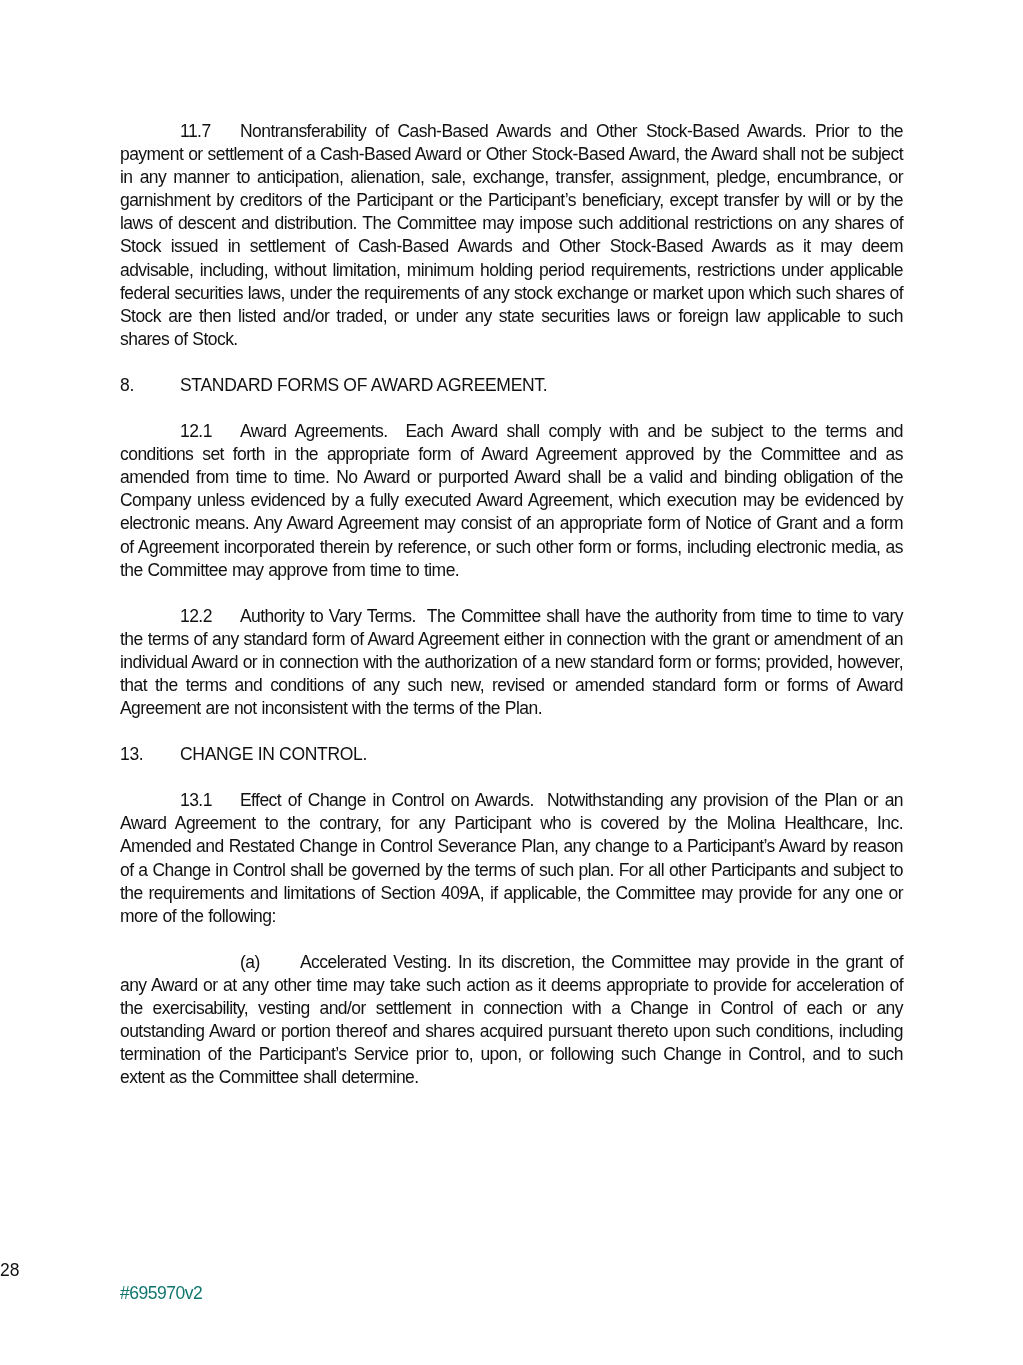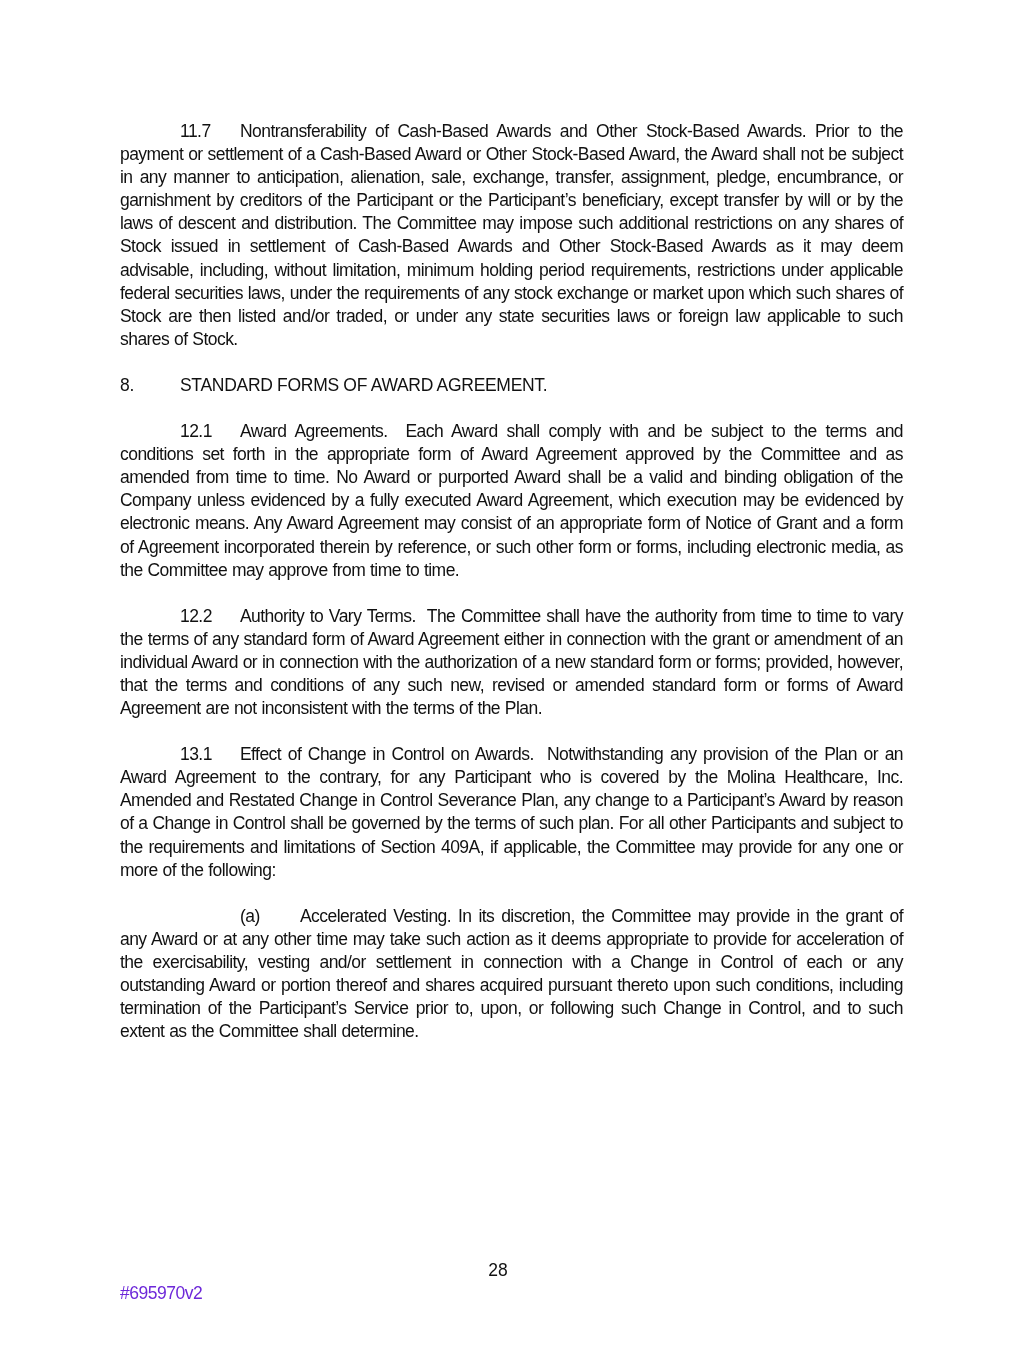--- a/index.html
+++ b/index.html
@@ -12,26 +12,26 @@
   .para {
     text-align: justify; margin: 0 0 23px 0;
     letter-spacing: -0.55px; word-spacing: 0.5px;
   }
   .para .num { display: inline-block; width: 60px; }
   .para .sub { display: inline-block; width: 60px; }
   .heading { margin: 0 0 23px 0; letter-spacing: -0.3px; }
   .heading .hnum { display: inline-block; width: 60px; }
   .heading .htitle { }
   .footer-page {
-    position: absolute; top: 1260px; left: 0; width: 996px; text-align: center;
+    position: absolute; top: 1260px; left: 0; width: 996px; text-align: left;
     font-family: "Liberation Sans", sans-serif; font-size: 17.5px; color: #111;
   }
   .footer-id {
     position: absolute; top: 1283px; left: 120px;
-    font-family: "Liberation Sans", sans-serif; font-size: 17.5px; color: #6d28d9;
+    font-family: "Liberation Sans", sans-serif; font-size: 17.5px; color: #0f766e;
     letter-spacing: -0.5px;
   }
   .first-line-indent { display: inline-block; width: 60px; }
 </style>
 </head>
 <body>
 
 <div class="page">
 
   <p class="para">
@@ -44,20 +44,23 @@
   </p>
 
   <p class="para">
     <span class="first-line-indent"></span><span class="num">12.1</span><span>Award Agreements.</span>&nbsp; <span>Each Award shall comply with and be subject to the terms and conditions set forth in the appropriate form of Award Agreement approved by the Committee and as amended from time to time.  No Award or purported Award shall be a valid and binding obligation of the Company unless evidenced by a fully executed Award Agreement, which execution may be evidenced by electronic means.  Any Award Agreement may consist of an appropriate form of Notice of Grant and a form of Agreement incorporated therein by reference, or such other form or forms, including electronic media, as the Committee may approve from time to time.</span>
   </p>
 
   <p class="para">
     <span class="first-line-indent"></span><span class="num">12.2</span><span>Authority to Vary Terms.</span>&nbsp; <span>The Committee shall have the authority from time to time to vary the terms of any standard form of Award Agreement either in connection with the grant or amendment of an individual Award or in connection with the authorization of a new standard form or forms; provided, however, that the terms and conditions of any such new, revised or amended standard form or forms of Award Agreement are not inconsistent with the terms of the Plan.</span>
   </p>
 
+  <p class="heading">
+    <span class="hnum">13.</span><span class="htitle">CHANGE IN CONTROL</span><span>.</span>
+  </p>
 
   <p class="para">
     <span class="first-line-indent"></span><span class="num">13.1</span><span>Effect of Change in Control on Awards.</span>&nbsp; <span>Notwithstanding any provision of the Plan or an Award Agreement to the contrary, for any Participant who is covered by the Molina Healthcare, Inc. Amended and Restated Change in Control Severance Plan, any change to a Participant’s Award by reason of a Change in Control shall be governed by the terms of such plan.  For all other Participants and subject to the requirements and limitations of Section 409A, if applicable, the Committee may provide for any one or more of the following:</span>
   </p>
 
   <p class="para">
     <span class="first-line-indent" style="width:120px"></span><span class="sub">(a)</span><span>Accelerated Vesting.</span> <span>In its discretion, the Committee may provide in the grant of any Award or at any other time may take such action as it deems appropriate to provide for acceleration of the exercisability, vesting and/or settlement in connection with a Change in Control of each or any outstanding Award or portion thereof and shares acquired pursuant thereto upon such conditions, including termination of the Participant’s Service prior to, upon, or following such Change in Control, and to such extent as the Committee shall determine.</span>
   </p>
 
 

